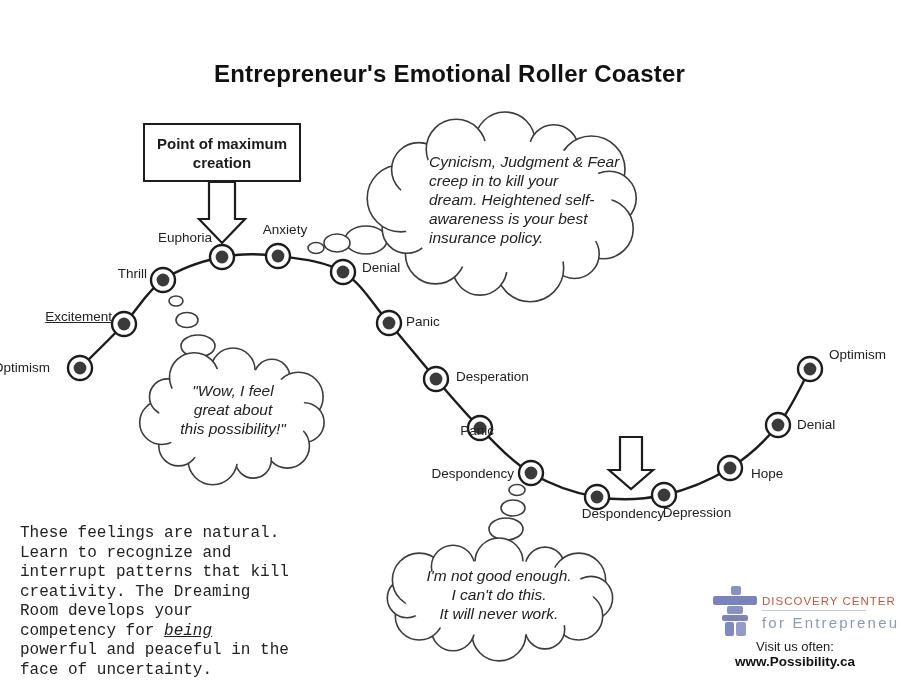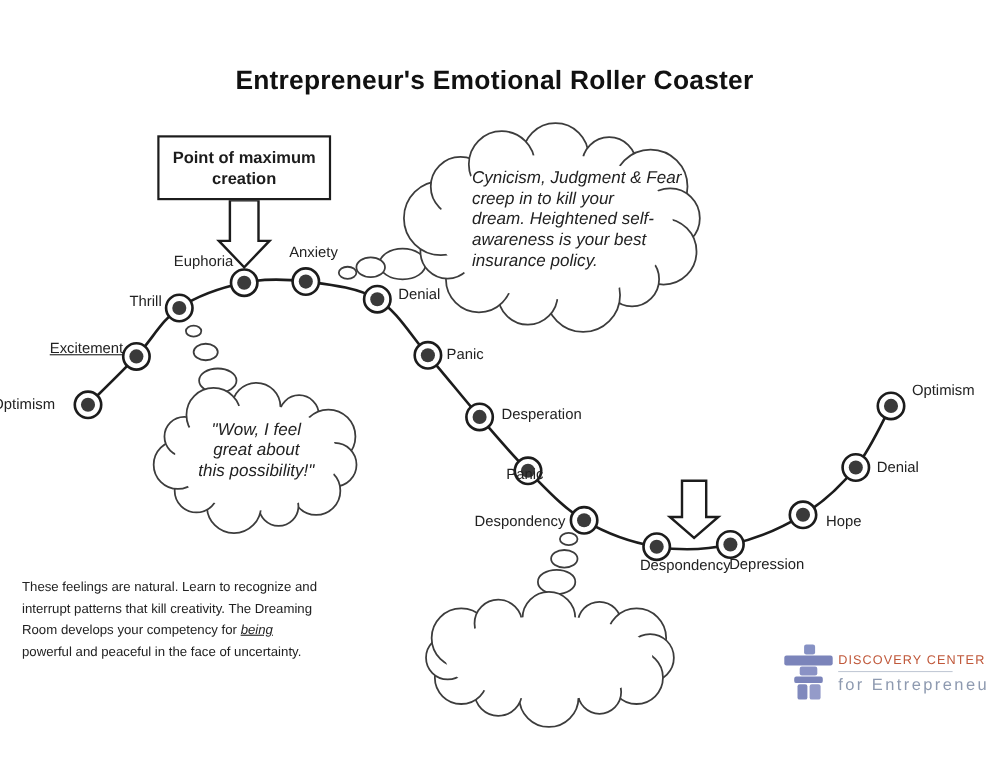--- a/index.html
+++ b/index.html
@@ -24,21 +24,21 @@
     white-space:pre-line;
   }
   .cloud-text.cynicism{left:413px;top:152px;width:210px;text-align:left;margin-left:16px;}
   .cloud-text.wow{left:233px;top:381px;width:170px;transform:translateX(-50%);text-align:center;}
   .cloud-text.notgood{left:499px;top:566px;width:210px;transform:translateX(-50%);text-align:center;}
   .curve-label{
     position:absolute;font-size:13.5px;color:#222;white-space:nowrap;
   }
   .body-paragraph{
     position:absolute;left:20px;top:524px;width:276px;
-    font-size:12px;line-height:19.5px;color:#222;
+    font-size:16px;line-height:19.5px;color:#222;font-family:Liberation Mono, monospace;
   }
   .body-paragraph .em{font-style:italic;text-decoration:underline;}
   .logo{position:absolute;left:713px;top:586px;width:170px;}
   .inukshuk{position:absolute;left:0;top:0;width:46px;height:52px;}
   .inukshuk div{position:absolute;border-radius:2px;}
   .in-head{left:18px;top:0;width:10px;height:9px;background:#8691c4;}
   .in-arms{left:0;top:10px;width:44px;height:9px;background:#7b84ba;}
   .in-torso{left:14px;top:20px;width:16px;height:8px;background:#8a92c5;}
   .in-slab{left:9px;top:29px;width:26px;height:6px;background:#7b84ba;}
   .in-legl{left:12px;top:36px;width:9px;height:14px;background:#8089bd;}
@@ -156,20 +156,23 @@
   <div class="cloud-text cynicism">Cynicism, Judgment &amp; Fear
 creep in to kill your
 dream. Heightened self-
 awareness is your best
 insurance policy.</div>
 
   <div class="cloud-text wow">"Wow, I feel
 great about
 this possibility!"</div>
 
+  <div class="cloud-text notgood">I'm not good enough.
+I can't do this.
+It will never work.</div>
 
   <div id="labels">
       <div class="curve-label" style="top: 360px; left: -7px;">Optimism</div>
       <div class="curve-label" style="top: 309px; left: 112px; transform: translateX(-100%); text-decoration: underline;">Excitement</div>
       <div class="curve-label" style="top: 266px; left: 147px; transform: translateX(-100%);">Thrill</div>
       <div class="curve-label" style="top: 230px; left: 185px; transform: translateX(-50%);">Euphoria</div>
       <div class="curve-label" style="top: 222px; left: 285px; transform: translateX(-50%);">Anxiety</div>
       <div class="curve-label" style="top: 260px; left: 362px;">Denial</div>
       <div class="curve-label" style="top: 314px; left: 406px;">Panic</div>
       <div class="curve-label" style="top: 369px; left: 456px;">Desperation</div>
@@ -193,14 +196,18 @@
       <div class="in-legl"></div>
       <div class="in-legr"></div>
     </div>
     <div class="logo-text">
       <div class="logo-name">DISCOVERY CENTER</div>
       <div class="logo-divider"></div>
       <div class="logo-sub">for Entrepreneurship</div>
     </div>
   </div>
 
+  <div class="visit-block">
+    <div class="visit-label">Visit us often:</div>
+    <div class="visit-url">www.Possibility.ca</div>
+  </div>
 
 </div>
 
 </body></html>

